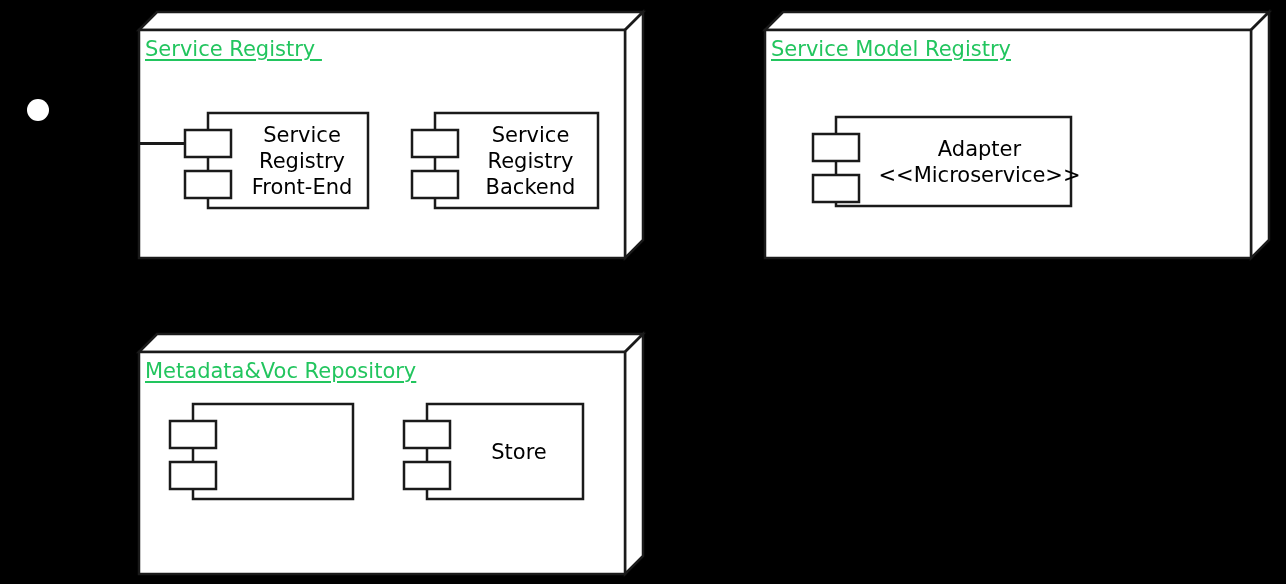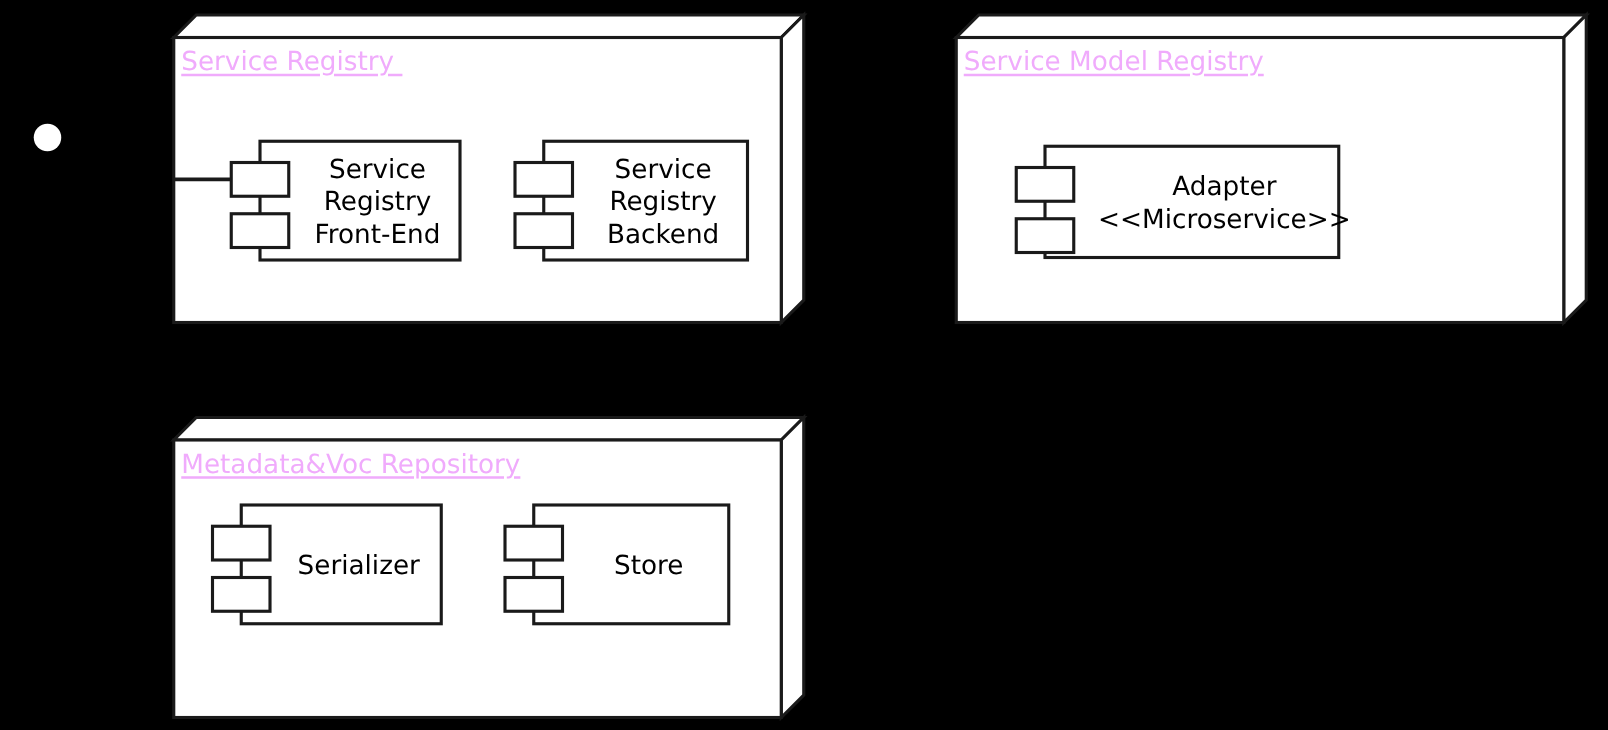--- a/index.html
+++ b/index.html
@@ -29,21 +29,21 @@
     position: absolute;
   }
   .node-svg {
     position: absolute;
     left: 0;
     top: 0;
     overflow: visible;
   }
   .node-title {
     position: absolute;
-    color: #f0abfc;
+    color: #22c55e;
     font-size: 21px;
     line-height: 24px;
     white-space: pre;
     text-decoration: underline;
     text-underline-offset: 3px;
     text-decoration-thickness: 2px;
   }
 
   
   .component {
@@ -135,21 +135,20 @@
         <rect x="0" y="18" width="486" height="222" fill="#ffffff" stroke="#1a1a1a" stroke-width="2.5"></rect>
       </svg>
       <div class="node-title" style="left: 6px; top: 25px;">Metadata&amp;Voc Repository</div>
     </div>
     <div class="component" style="left: 170px; top: 404px; width: 183px; height: 95px;">
       <svg width="185" height="97" class="comp-svg">
         <rect x="23" y="0" width="160" height="95" fill="#ffffff" stroke="#1a1a1a" stroke-width="2.5"></rect>
         <rect x="0" y="17" width="46" height="27" fill="#ffffff" stroke="#1a1a1a" stroke-width="2.5"></rect>
         <rect x="0" y="58" width="46" height="27" fill="#ffffff" stroke="#1a1a1a" stroke-width="2.5"></rect>
       </svg>
-      <div class="comp-label" style="left: 54px; width: 126px; top: 35px;">Serializer</div>
     </div>
     <div class="component" style="left: 404px; top: 404px; width: 179px; height: 83px;">
       <svg width="181" height="97" class="comp-svg">
         <rect x="23" y="0" width="156" height="95" fill="#ffffff" stroke="#1a1a1a" stroke-width="2.5"></rect>
         <rect x="0" y="17" width="46" height="27" fill="#ffffff" stroke="#1a1a1a" stroke-width="2.5"></rect>
         <rect x="0" y="58" width="46" height="27" fill="#ffffff" stroke="#1a1a1a" stroke-width="2.5"></rect>
       </svg>
       <div class="comp-label" style="left: 54px; width: 122px; top: 35px;">Store</div>
     </div>
     <div class="connector" style="left: 139px; top: 142px; width: 46px; height: 2.5px;"></div>

